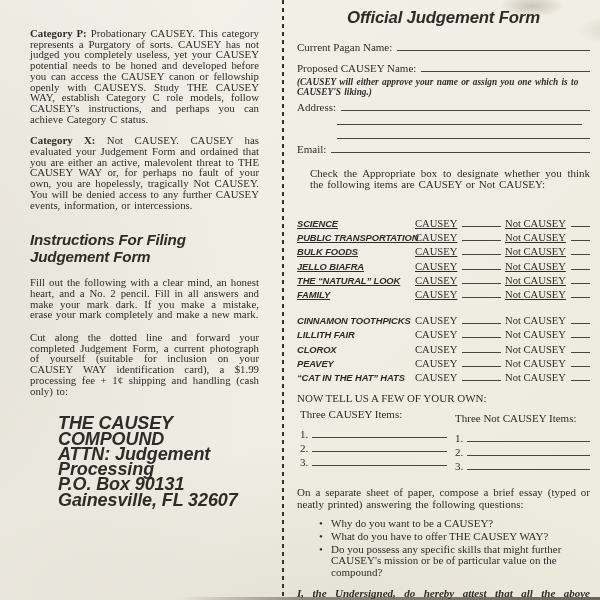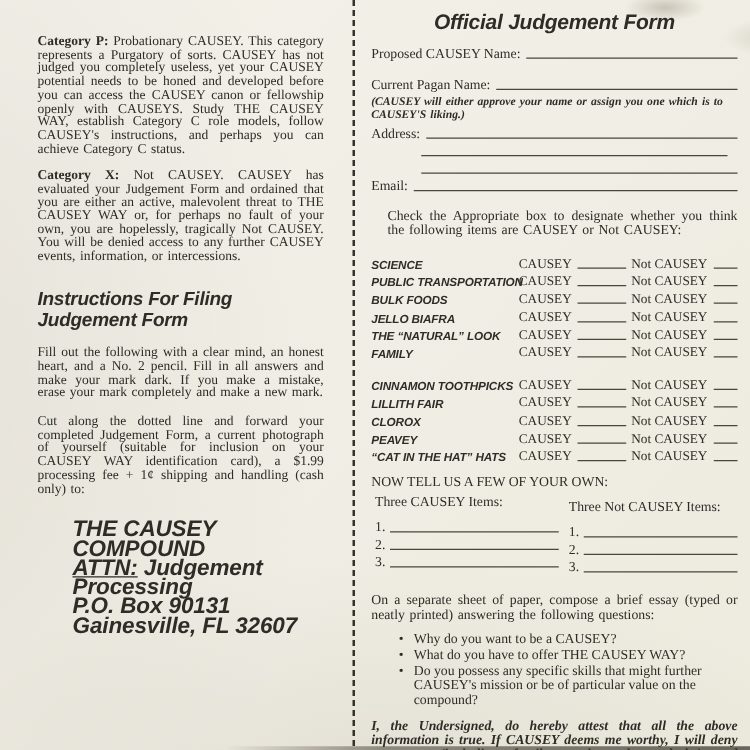--- a/index.html
+++ b/index.html
@@ -23,38 +23,38 @@
     padding:8px 10px 0 13px;}
   
   .body-par{font-size:10.8px;line-height:10.7px;text-align:justify;margin:0;word-spacing:1px;}
   .lead{font-weight:bold;}
   .par-gap{margin-top:11px;}
   .instr-heading{font-family:"Liberation Sans",sans-serif;font-weight:bold;font-style:italic;
     font-size:15.2px;margin:21px 0 0 0;letter-spacing:-0.2px;}
   .instr-par{margin-top:12px;}
   .addr-block{font-family:"Liberation Sans",sans-serif;font-weight:bold;font-style:italic;
     font-size:18px;line-height:15.3px;margin:20px 0 0 28px;letter-spacing:-0.1px;}
-  .attn-underline{text-decoration:underline;text-align:right;}
+  .attn-underline{text-align:right;}
   
   .form-heading{font-family:"Liberation Sans",sans-serif;font-weight:bold;font-style:italic;
     font-size:16.8px;margin:0;letter-spacing:-0.2px;text-align:center;}
   .rule{border-bottom:1.3px solid #4a463e;}
   .fl{display:flex;align-items:flex-end;font-size:11px;}
   .fl .lbl{white-space:nowrap;}
   .fl .rule{flex:1;margin-left:5px;margin-bottom:2px;}
   .row-pagan{margin-top:13px;}
   .row-proposed{margin-top:9px;}
   .name-note{font-size:9.3px;font-weight:bold;font-style:italic;margin-top:2.5px;word-spacing:1px;}
   .row-address{margin-top:4px;}
   .addr-line{height:14px;margin-top:0;}
   .addr-line .rule{margin-left:40px;}
   .addr-line2 .rule{margin-right:8px;}
   .row-email{margin-top:2px;}
   .check-intro{font-size:11px;line-height:11.5px;text-align:justify;margin:13px 0 0 13px;word-spacing:1px;}
-  .chk-list{margin-top:15px;}
+  .chk-list{margin-top:27px;text-decoration:underline;}
   .chk-row{display:grid;grid-template-columns:114px 86px 1fr;column-gap:4px;align-items:end;
     margin-bottom:3.4px;}
   .chk-label{font-family:"Liberation Sans",sans-serif;font-weight:bold;font-style:italic;
     font-size:9.4px;letter-spacing:-0.1px;white-space:nowrap;align-self:center;}
   .chk-cell{display:flex;align-items:flex-end;font-size:10.6px;}
   .chk-word{white-space:nowrap;}
   .chk-cell .rule{flex:1;margin-left:5px;margin-bottom:2px;}
   .chk-group-gap{height:11px;}
   .own-heading{font-size:11px;margin:9px 0 0 0;}
   .own-grid{position:relative;height:77px;}
@@ -93,27 +93,27 @@
     <div>P.O. Box 90131</div>
     <div>Gainesville, FL 32607</div>
   </div>
 </div>
 
 <div class="divider"></div>
 
 <div class="right-col">
   <h1 class="form-heading">Official Judgement Form</h1>
 
+  <div class="fl row-pagan">
+    <span class="lbl">Current Pagan Name:</span>
+    <span class="rule"></span>
+  </div>
+
   <div class="fl row-proposed">
     <span class="lbl">Proposed CAUSEY Name:</span>
-    <span class="rule"></span>
-  </div>
-
-  <div class="fl row-pagan">
-    <span class="lbl">Current Pagan Name:</span>
     <span class="rule"></span>
   </div>
   <div class="name-note">(CAUSEY will either approve your name or assign you one which is to CAUSEY'S liking.)</div>
 
   <div class="fl row-address">
     <span class="lbl">Address:</span>
     <span class="rule"></span>
   </div>
   <div class="fl addr-line addr-line2">
       <span class="rule"></span>

